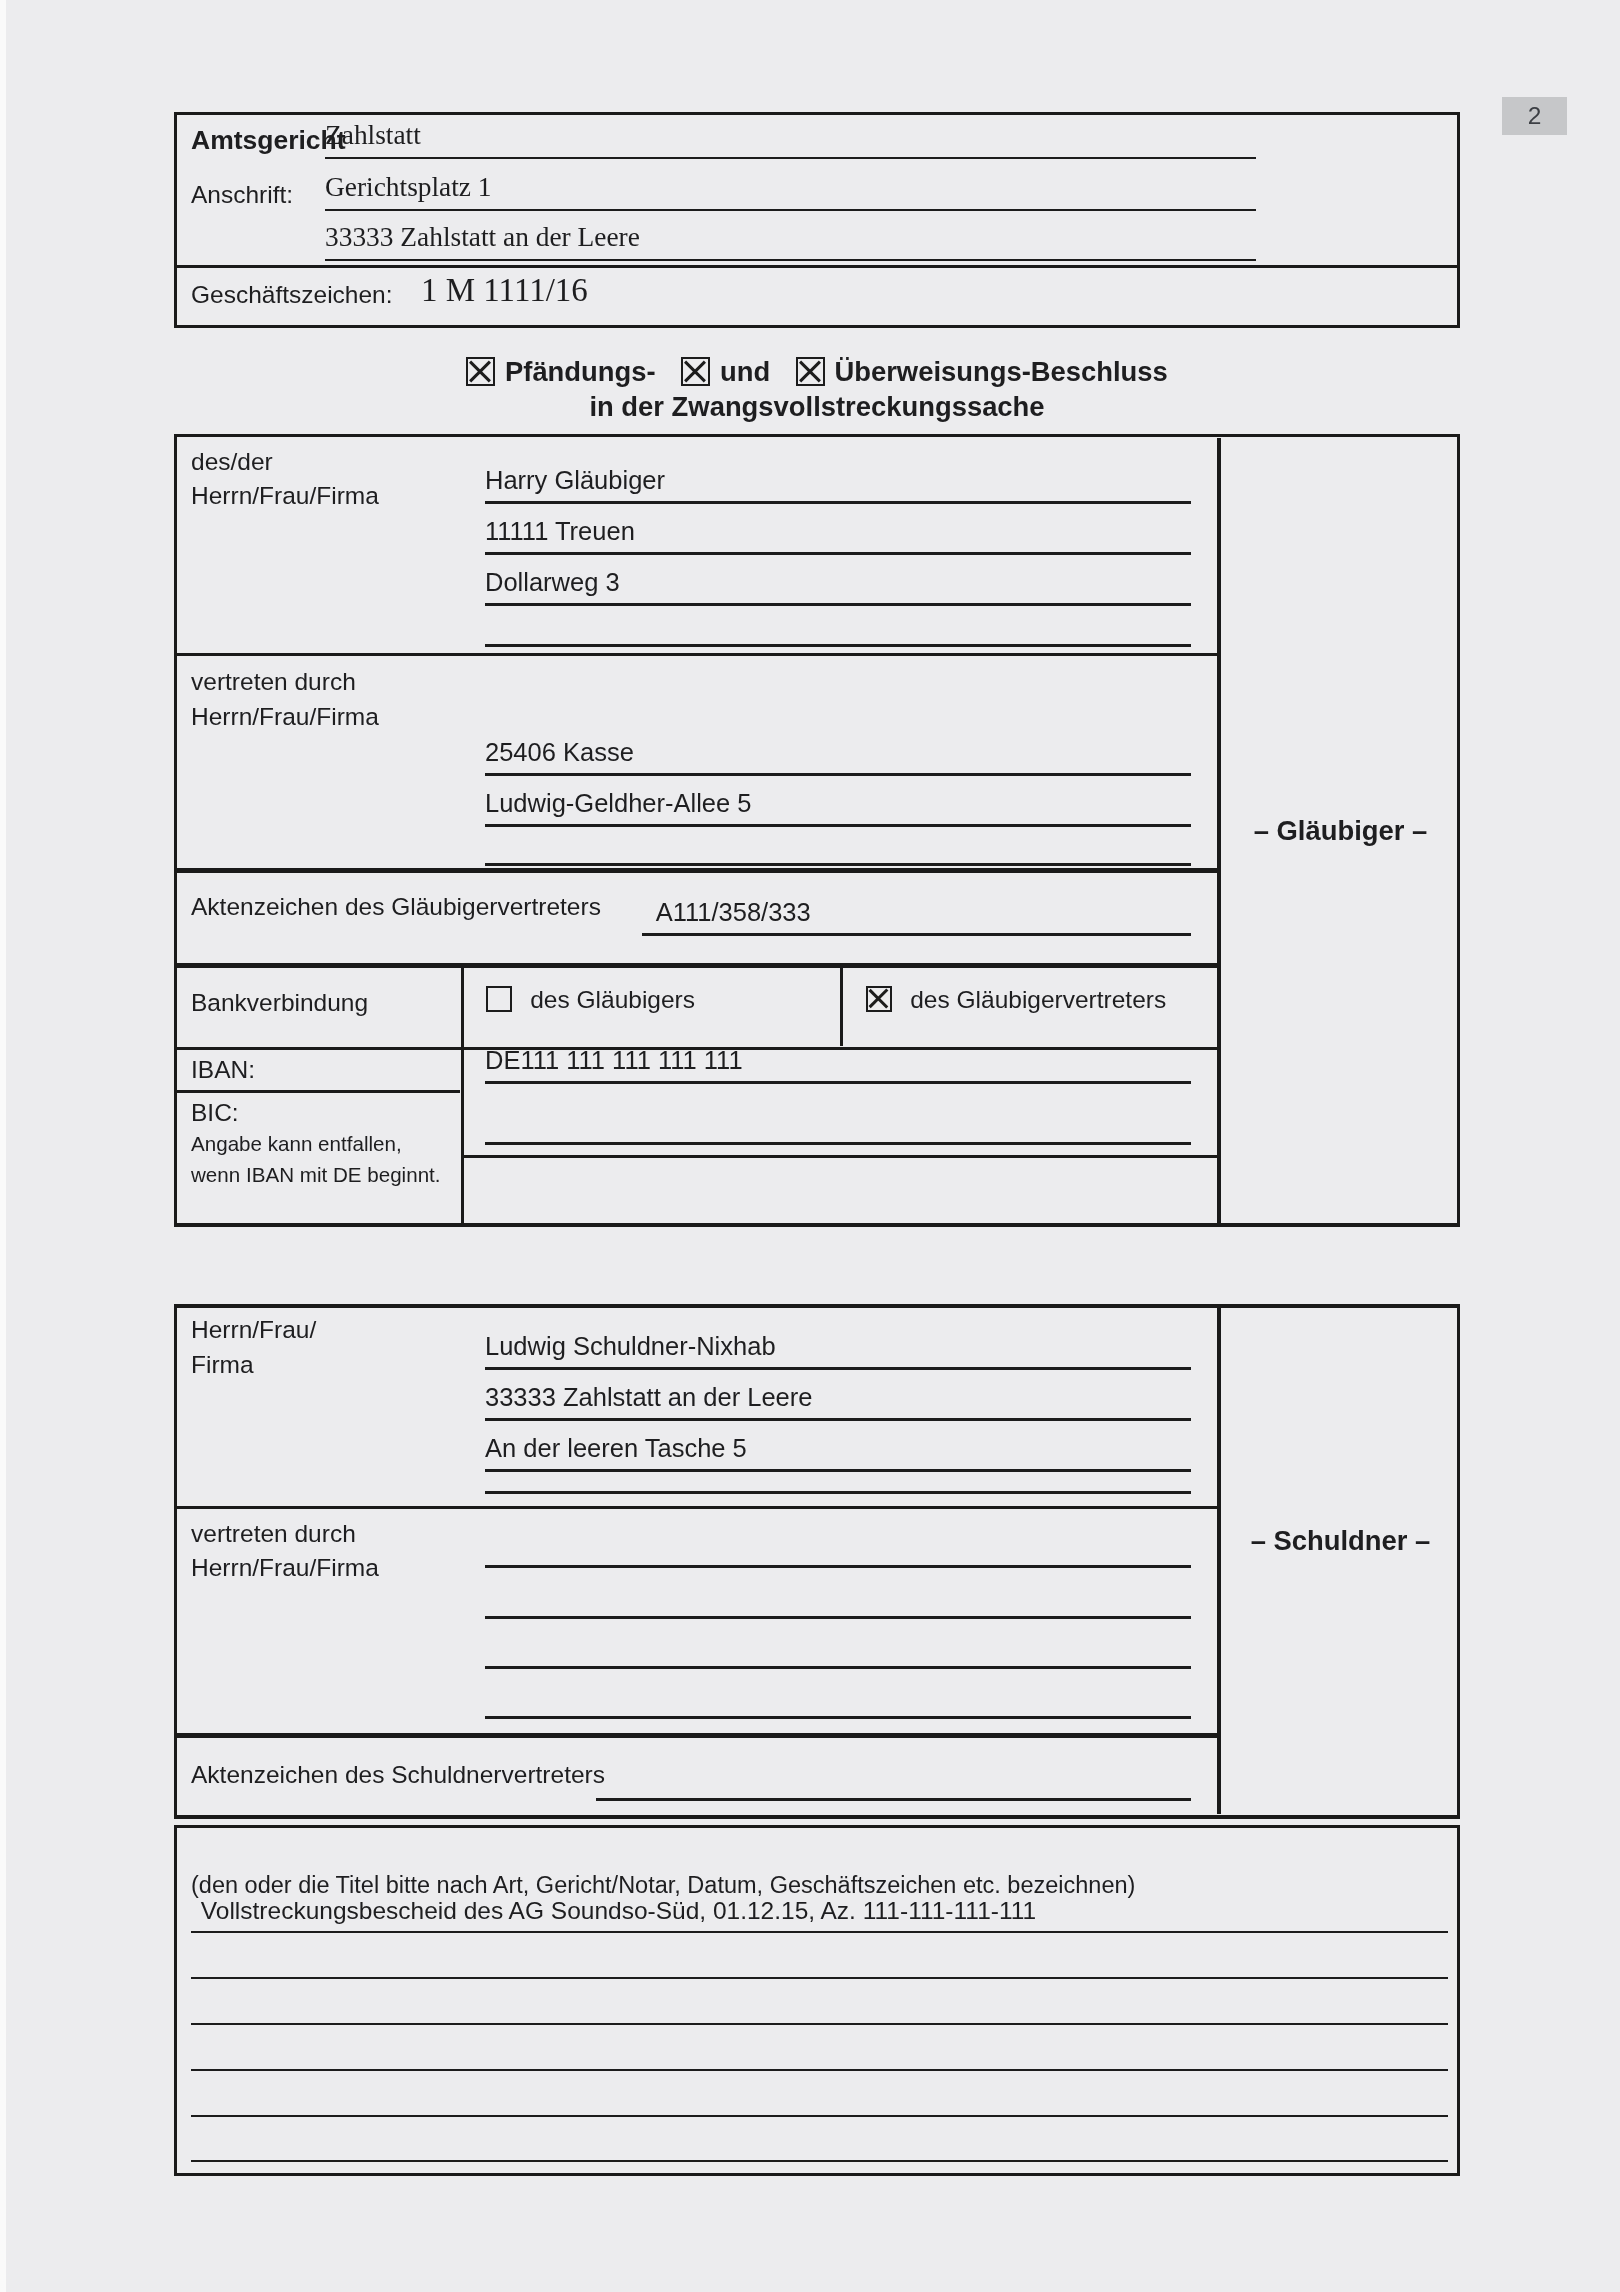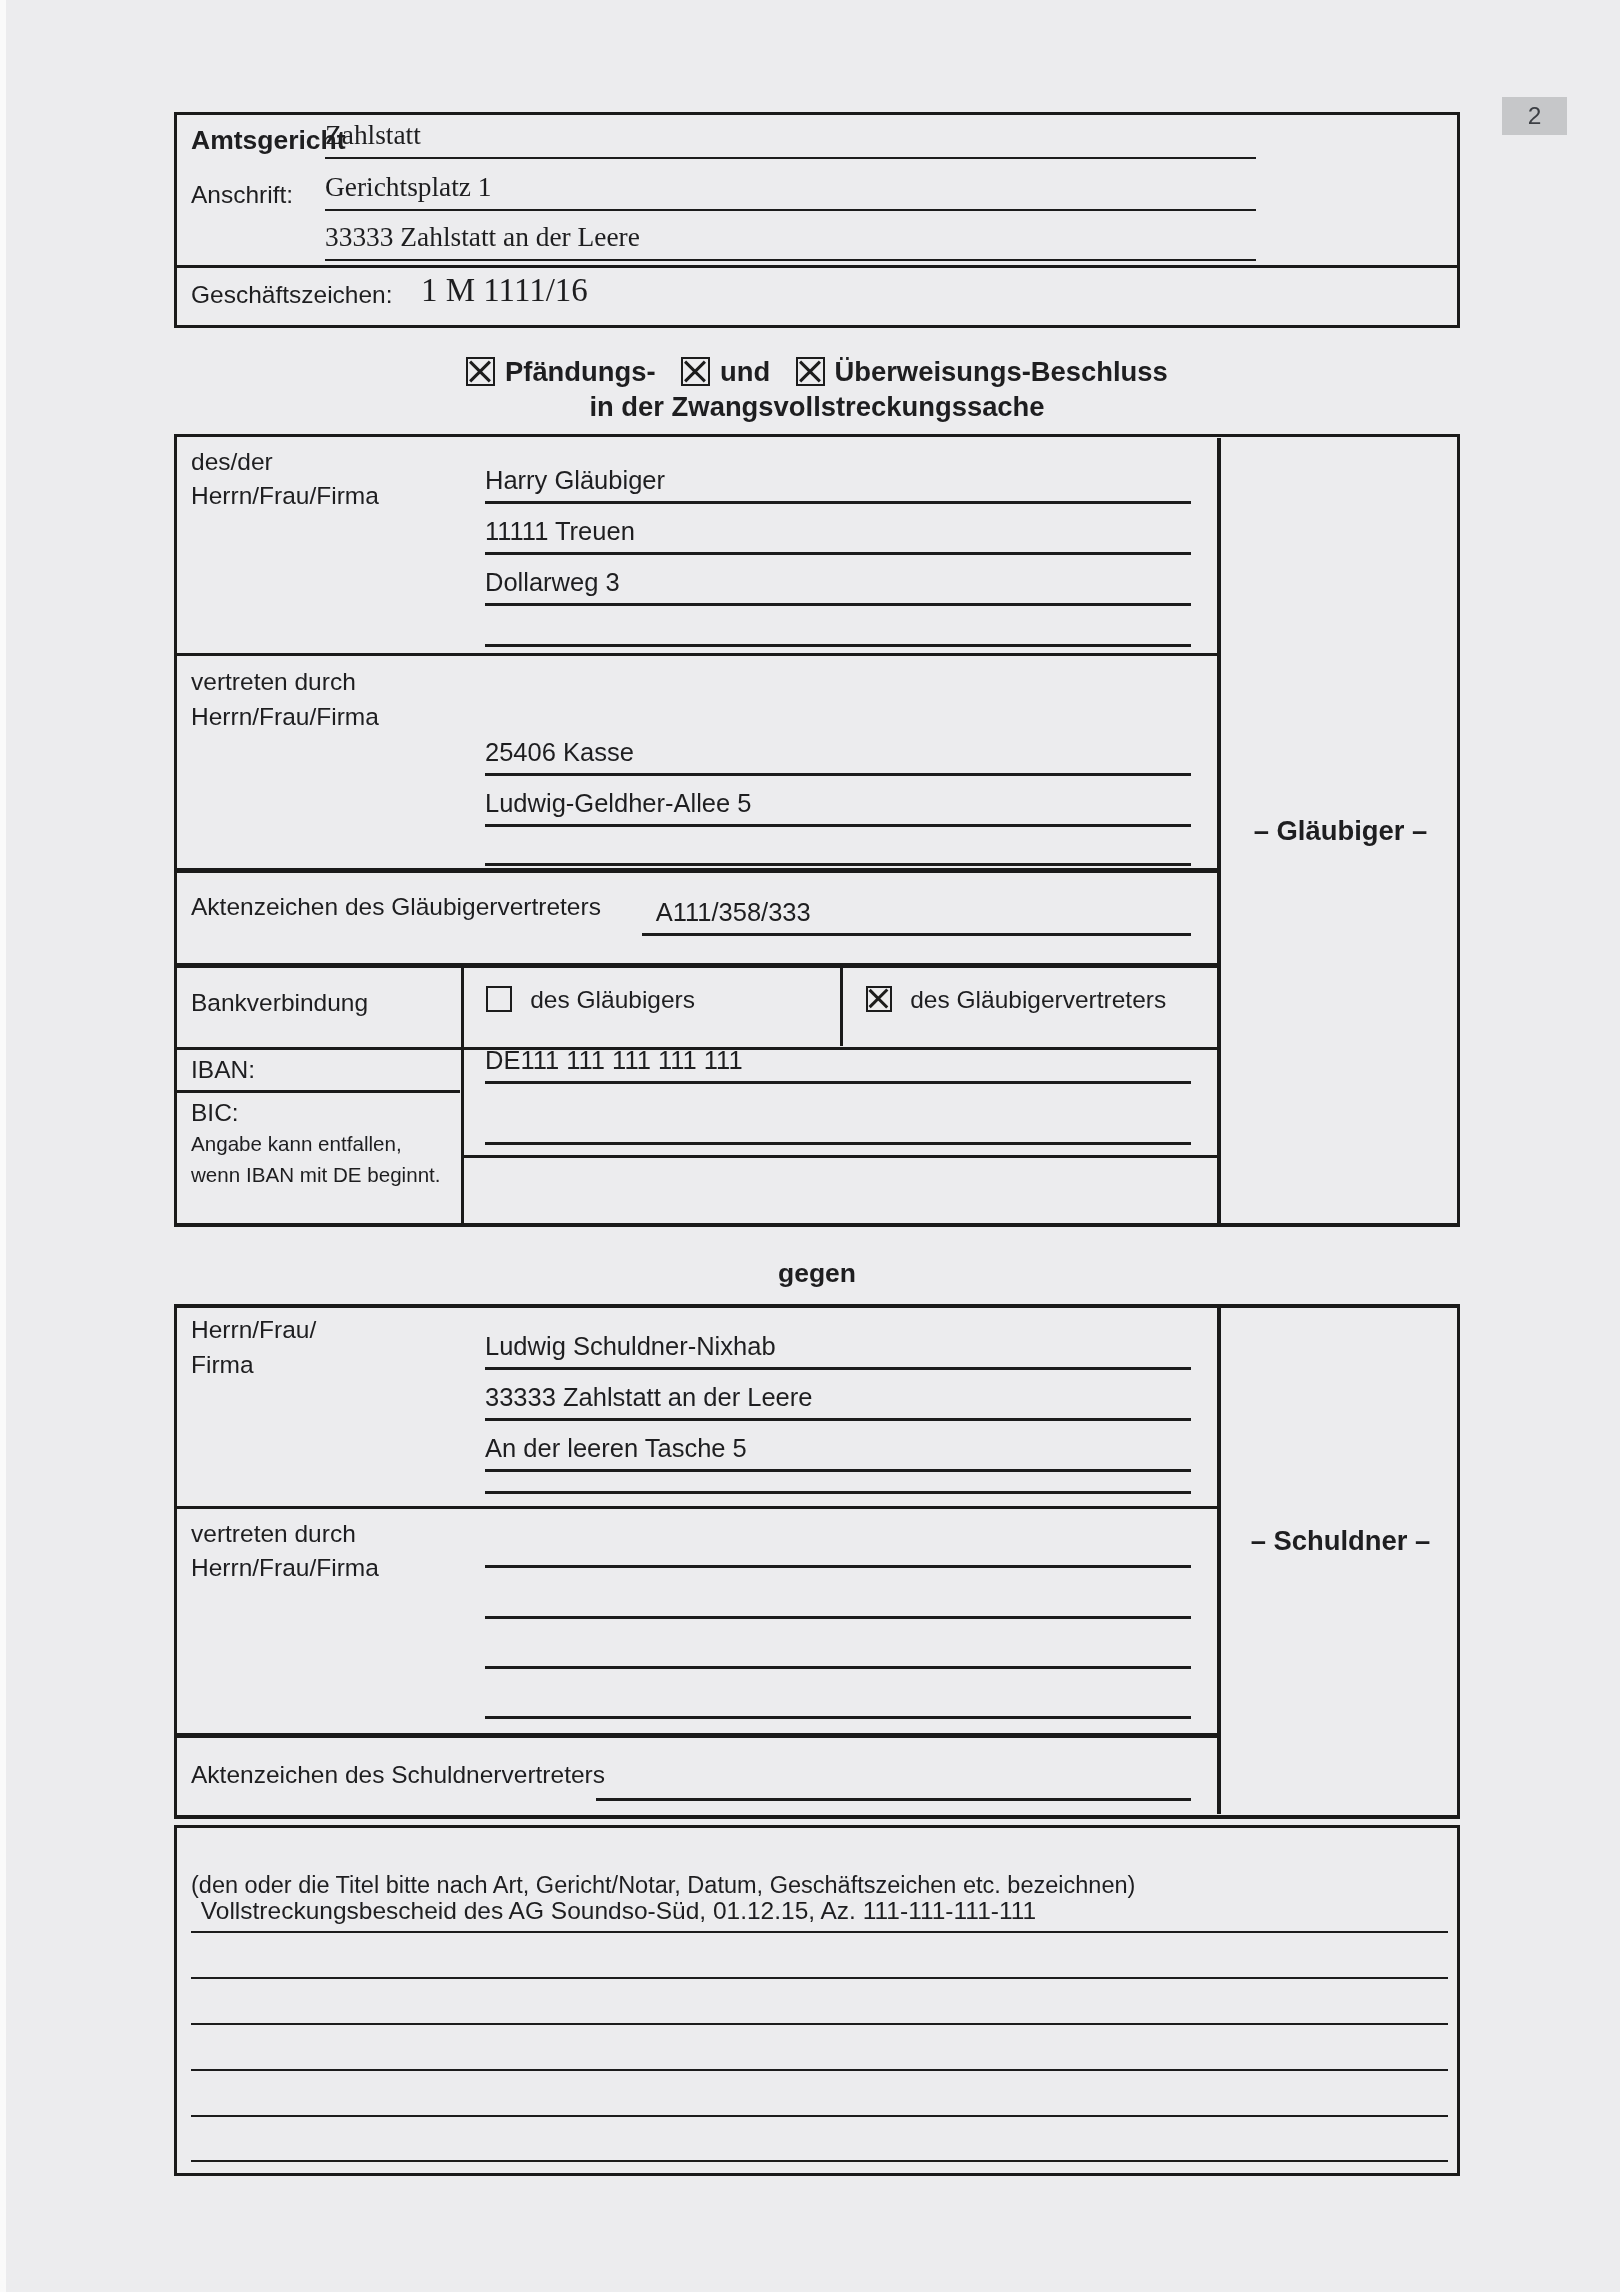--- a/index.html
+++ b/index.html
@@ -123,21 +123,20 @@
     <span>DE111 111 111 111 111</span>
   </div>
   <div class="hline" style="left:177px;top:1090px;width:283px;"></div>
 
   <div class="lbl" style="left:191px;top:1100px;">BIC:</div>
   <div class="small-note" style="left:191px;top:1133px;">Angabe kann entfallen,</div>
   <div class="small-note" style="left:191px;top:1164px;">wenn IBAN mit DE beginnt.</div>
   <div class="field" style="left:485px;top:1104px;width:706px;height:41px;"></div>
   <div class="hline" style="left:461px;top:1155px;width:757px;"></div>
 
-  <div class="heading-line" style="top:1258px;font-size:26.5px;">gegen</div>
 
   <div class="box" style="left:174px;top:1304px;width:1286px;height:515px;border-top-width:4.9px;border-bottom-width:4.9px;"></div>
   <div class="vline" style="left:1217px;top:1308px;height:506px;width:3.9px;"></div>
   <div class="side-label" style="left:1221px;top:1525px;width:239px;">– Schuldner –</div>
 
   <div class="lbl" style="left:191px;top:1317px;">Herrn/Frau/</div>
   <div class="lbl" style="left:191px;top:1352px;">Firma</div>
   <div class="field" style="left:485px;top:1329px;width:706px;height:41px;">
     <span>Ludwig Schuldner-Nixhab</span>
   </div>

